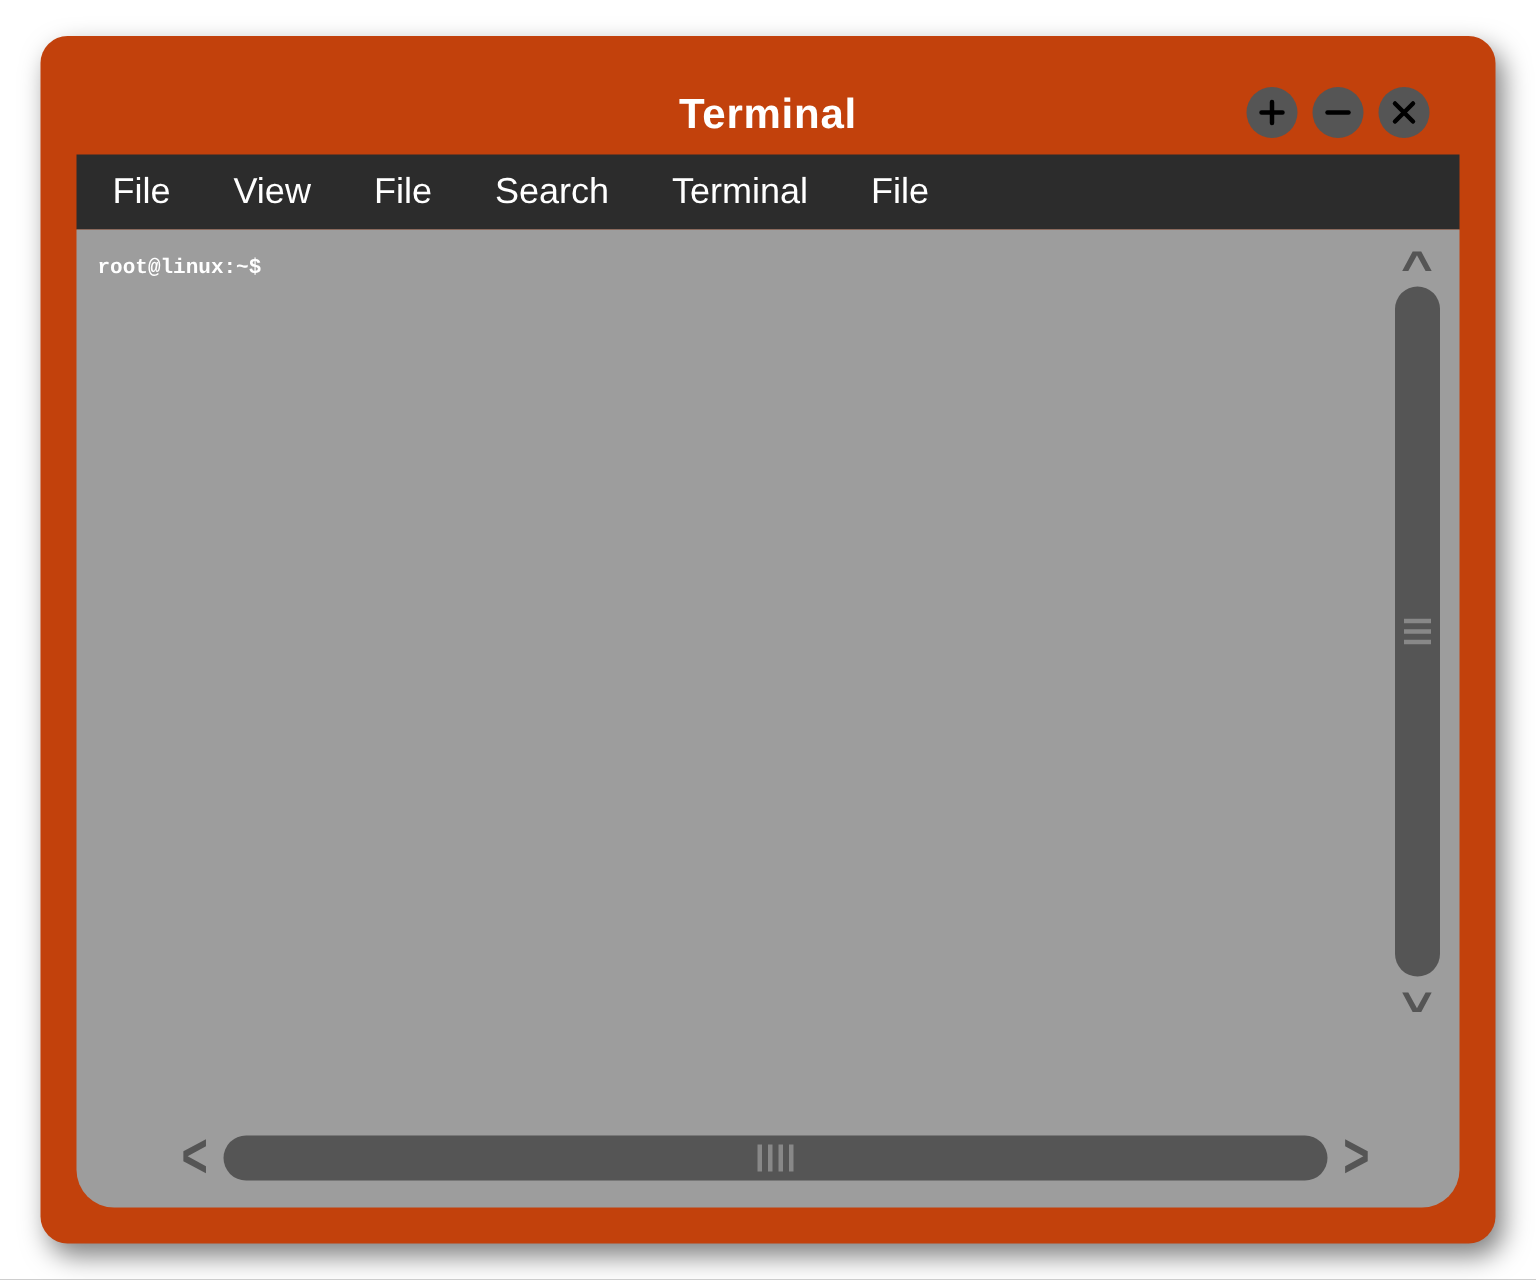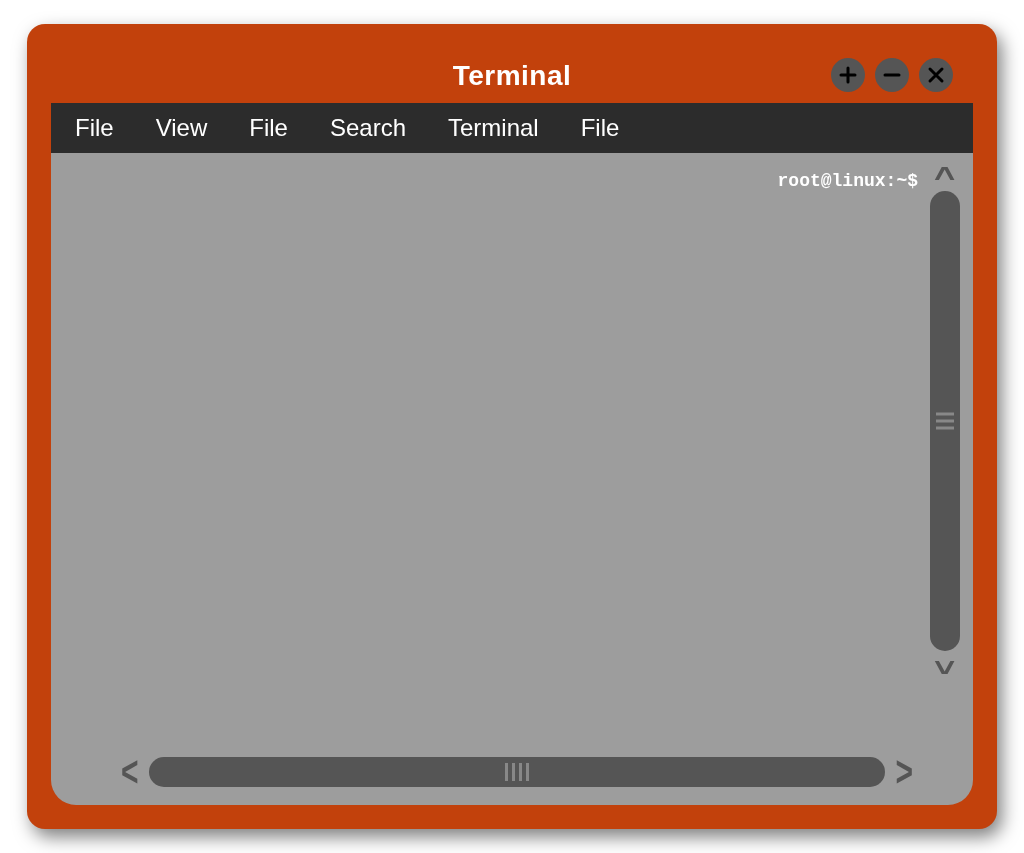--- a/index.html
+++ b/index.html
@@ -79,23 +79,22 @@
       flex-direction: column;
     }
     .terminal-content {
       flex: 1;
       position: relative;
       padding: 18px 55px 0 14px;
     }
     .prompt {
       color: #fff;
       font-family: "Courier New", monospace;
-      font-size: 18px;
-      font-weight: bold;
-      text-align: right;
+      font-size: 14px;
+      font-weight: bold;
     }
 
     
     .vscroll {
       position: absolute;
       right: 10px;
       top: 8px;
       bottom: 64px;
       width: 36px;
       display: flex;

